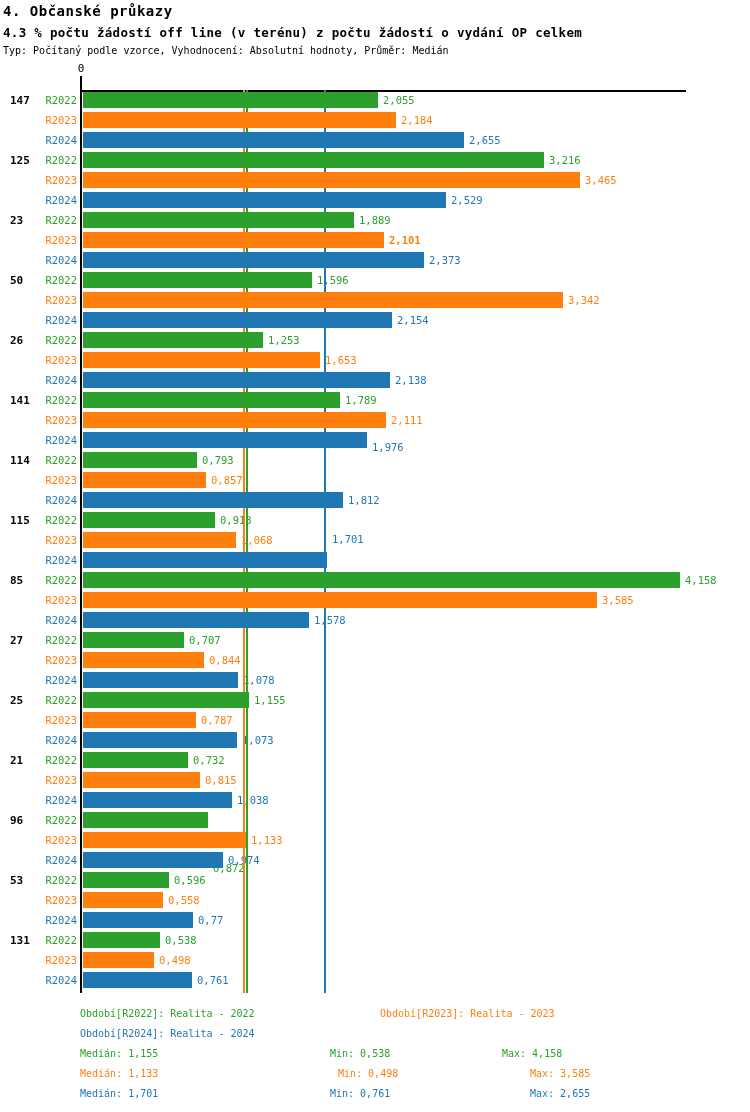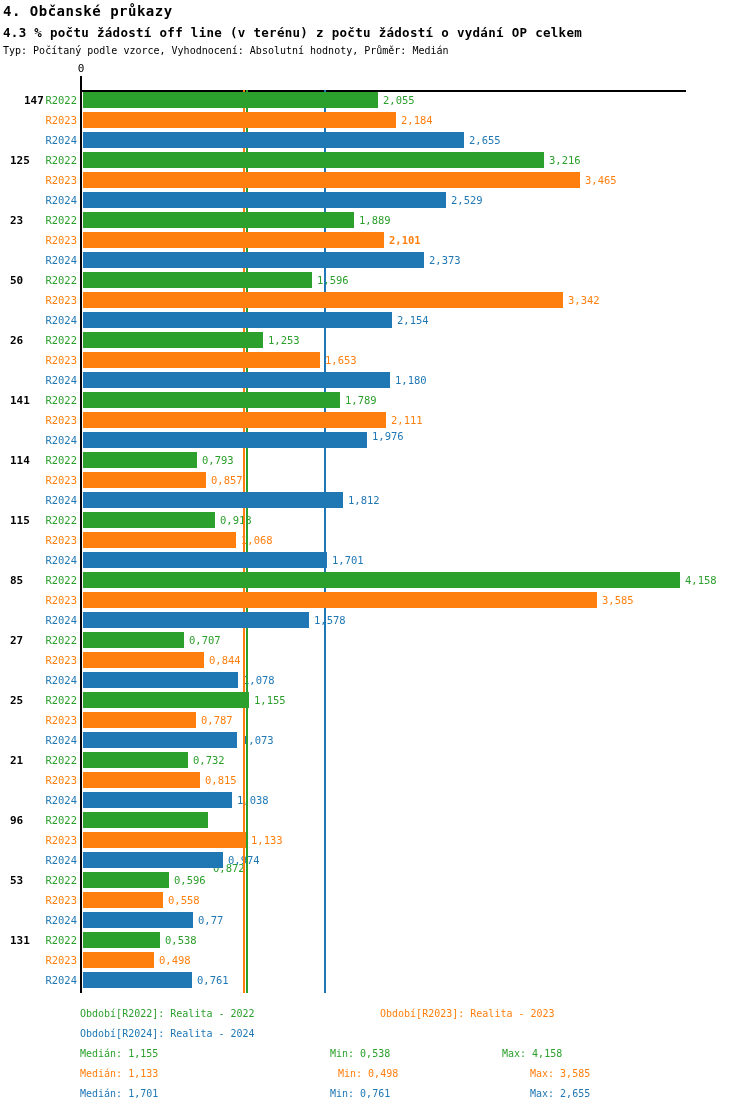--- a/index.html
+++ b/index.html
@@ -26,21 +26,21 @@
 <div class="abs subtitle">4.3 % počtu žádostí off line (v terénu) z počtu žádostí o vydání OP celkem</div>
 <div class="abs meta">Typ: Počítaný podle vzorce, Vyhodnocení: Absolutní hodnoty, Průměr: Medián</div>
 
 <div id="plot">
     <div class="abs axis-h" style="left: 80px; top: 90px; width: 606px;"></div>
     <div class="abs axis-v" style="left: 80px; top: 76px; height: 917px;"></div>
     <div class="abs zero" style="left: 72px; top: 62px; width: 18px;">0</div>
     <div class="abs mline" style="left: 246px; top: 90px; height: 903px; background: rgb(44, 160, 44);"></div>
     <div class="abs mline" style="left: 243px; top: 90px; height: 903px; background: rgb(255, 127, 14);"></div>
     <div class="abs mline" style="left: 324px; top: 90px; height: 903px; background: rgb(31, 119, 180);"></div>
-    <div class="abs gcode" style="left: 24px; top: 94px;">147</div>
+    <div class="abs gcode" style="left: 10px; top: 94px;">147</div>
     <div class="abs rlabel" style="left: 40px; top: 94px; width: 37px; color: rgb(44, 160, 44);">R2022</div>
     <div class="abs bar" style="left: 83px; top: 92px; width: 295px; background: rgb(44, 160, 44);"></div>
     <div class="abs vlabel" style="left: 383px; top: 92px; color: rgb(44, 160, 44);">2,055</div>
     <div class="abs rlabel" style="left: 40px; top: 114px; width: 37px; color: rgb(255, 127, 14);">R2023</div>
     <div class="abs bar" style="left: 83px; top: 112px; width: 313px; background: rgb(255, 127, 14);"></div>
     <div class="abs vlabel" style="left: 401px; top: 112px; color: rgb(255, 127, 14);">2,184</div>
     <div class="abs rlabel" style="left: 40px; top: 134px; width: 37px; color: rgb(31, 119, 180);">R2024</div>
     <div class="abs bar" style="left: 83px; top: 132px; width: 381px; background: rgb(31, 119, 180);"></div>
     <div class="abs vlabel" style="left: 469px; top: 132px; color: rgb(31, 119, 180);">2,655</div>
     <div class="abs gcode" style="left: 10px; top: 154px;">125</div>
@@ -75,51 +75,51 @@
     <div class="abs vlabel" style="left: 397px; top: 312px; color: rgb(31, 119, 180);">2,154</div>
     <div class="abs gcode" style="left: 10px; top: 334px;">26</div>
     <div class="abs rlabel" style="left: 40px; top: 334px; width: 37px; color: rgb(44, 160, 44);">R2022</div>
     <div class="abs bar" style="left: 83px; top: 332px; width: 180px; background: rgb(44, 160, 44);"></div>
     <div class="abs vlabel" style="left: 268px; top: 332px; color: rgb(44, 160, 44);">1,253</div>
     <div class="abs rlabel" style="left: 40px; top: 354px; width: 37px; color: rgb(255, 127, 14);">R2023</div>
     <div class="abs bar" style="left: 83px; top: 352px; width: 237px; background: rgb(255, 127, 14);"></div>
     <div class="abs vlabel" style="left: 325px; top: 352px; color: rgb(255, 127, 14);">1,653</div>
     <div class="abs rlabel" style="left: 40px; top: 374px; width: 37px; color: rgb(31, 119, 180);">R2024</div>
     <div class="abs bar" style="left: 83px; top: 372px; width: 307px; background: rgb(31, 119, 180);"></div>
-    <div class="abs vlabel" style="left: 395px; top: 372px; color: rgb(31, 119, 180);">1,180</div>
+    <div class="abs vlabel" style="left: 395px; top: 372px; color: rgb(31, 119, 180);">2,138</div>
     <div class="abs gcode" style="left: 10px; top: 394px;">141</div>
     <div class="abs rlabel" style="left: 40px; top: 394px; width: 37px; color: rgb(44, 160, 44);">R2022</div>
     <div class="abs bar" style="left: 83px; top: 392px; width: 257px; background: rgb(44, 160, 44);"></div>
     <div class="abs vlabel" style="left: 345px; top: 392px; color: rgb(44, 160, 44);">1,789</div>
     <div class="abs rlabel" style="left: 40px; top: 414px; width: 37px; color: rgb(255, 127, 14);">R2023</div>
     <div class="abs bar" style="left: 83px; top: 412px; width: 303px; background: rgb(255, 127, 14);"></div>
     <div class="abs vlabel" style="left: 391px; top: 412px; color: rgb(255, 127, 14);">2,111</div>
     <div class="abs rlabel" style="left: 40px; top: 434px; width: 37px; color: rgb(31, 119, 180);">R2024</div>
     <div class="abs bar" style="left: 83px; top: 432px; width: 284px; background: rgb(31, 119, 180);"></div>
-    <div class="abs vlabel" style="left: 372px; top: 428px; color: rgb(31, 119, 180);">1,976</div>
+    <div class="abs vlabel" style="left: 372px; top: 439px; color: rgb(31, 119, 180);">1,976</div>
     <div class="abs gcode" style="left: 10px; top: 454px;">114</div>
     <div class="abs rlabel" style="left: 40px; top: 454px; width: 37px; color: rgb(44, 160, 44);">R2022</div>
     <div class="abs bar" style="left: 83px; top: 452px; width: 114px; background: rgb(44, 160, 44);"></div>
     <div class="abs vlabel" style="left: 202px; top: 452px; color: rgb(44, 160, 44);">0,793</div>
     <div class="abs rlabel" style="left: 40px; top: 474px; width: 37px; color: rgb(255, 127, 14);">R2023</div>
     <div class="abs bar" style="left: 83px; top: 472px; width: 123px; background: rgb(255, 127, 14);"></div>
     <div class="abs vlabel" style="left: 211px; top: 472px; color: rgb(255, 127, 14);">0,857</div>
     <div class="abs rlabel" style="left: 40px; top: 494px; width: 37px; color: rgb(31, 119, 180);">R2024</div>
     <div class="abs bar" style="left: 83px; top: 492px; width: 260px; background: rgb(31, 119, 180);"></div>
     <div class="abs vlabel" style="left: 348px; top: 492px; color: rgb(31, 119, 180);">1,812</div>
     <div class="abs gcode" style="left: 10px; top: 514px;">115</div>
     <div class="abs rlabel" style="left: 40px; top: 514px; width: 37px; color: rgb(44, 160, 44);">R2022</div>
     <div class="abs bar" style="left: 83px; top: 512px; width: 132px; background: rgb(44, 160, 44);"></div>
     <div class="abs vlabel" style="left: 220px; top: 512px; color: rgb(44, 160, 44);">0,918</div>
     <div class="abs rlabel" style="left: 40px; top: 534px; width: 37px; color: rgb(255, 127, 14);">R2023</div>
     <div class="abs bar" style="left: 83px; top: 532px; width: 153px; background: rgb(255, 127, 14);"></div>
     <div class="abs vlabel" style="left: 241px; top: 532px; color: rgb(255, 127, 14);">1,068</div>
     <div class="abs rlabel" style="left: 40px; top: 554px; width: 37px; color: rgb(31, 119, 180);">R2024</div>
     <div class="abs bar" style="left: 83px; top: 552px; width: 244px; background: rgb(31, 119, 180);"></div>
-    <div class="abs vlabel" style="left: 332px; top: 552px; color: rgb(31, 119, 180);">1,701</div>
+    <div class="abs vlabel" style="left: 332px; top: 531px; color: rgb(31, 119, 180);">1,701</div>
     <div class="abs gcode" style="left: 10px; top: 574px;">85</div>
     <div class="abs rlabel" style="left: 40px; top: 574px; width: 37px; color: rgb(44, 160, 44);">R2022</div>
     <div class="abs bar" style="left: 83px; top: 572px; width: 597px; background: rgb(44, 160, 44);"></div>
     <div class="abs vlabel" style="left: 685px; top: 572px; color: rgb(44, 160, 44);">4,158</div>
     <div class="abs rlabel" style="left: 40px; top: 594px; width: 37px; color: rgb(255, 127, 14);">R2023</div>
     <div class="abs bar" style="left: 83px; top: 592px; width: 514px; background: rgb(255, 127, 14);"></div>
     <div class="abs vlabel" style="left: 602px; top: 592px; color: rgb(255, 127, 14);">3,585</div>
     <div class="abs rlabel" style="left: 40px; top: 614px; width: 37px; color: rgb(31, 119, 180);">R2024</div>
     <div class="abs bar" style="left: 83px; top: 612px; width: 226px; background: rgb(31, 119, 180);"></div>
     <div class="abs vlabel" style="left: 314px; top: 612px; color: rgb(31, 119, 180);">1,578</div>

